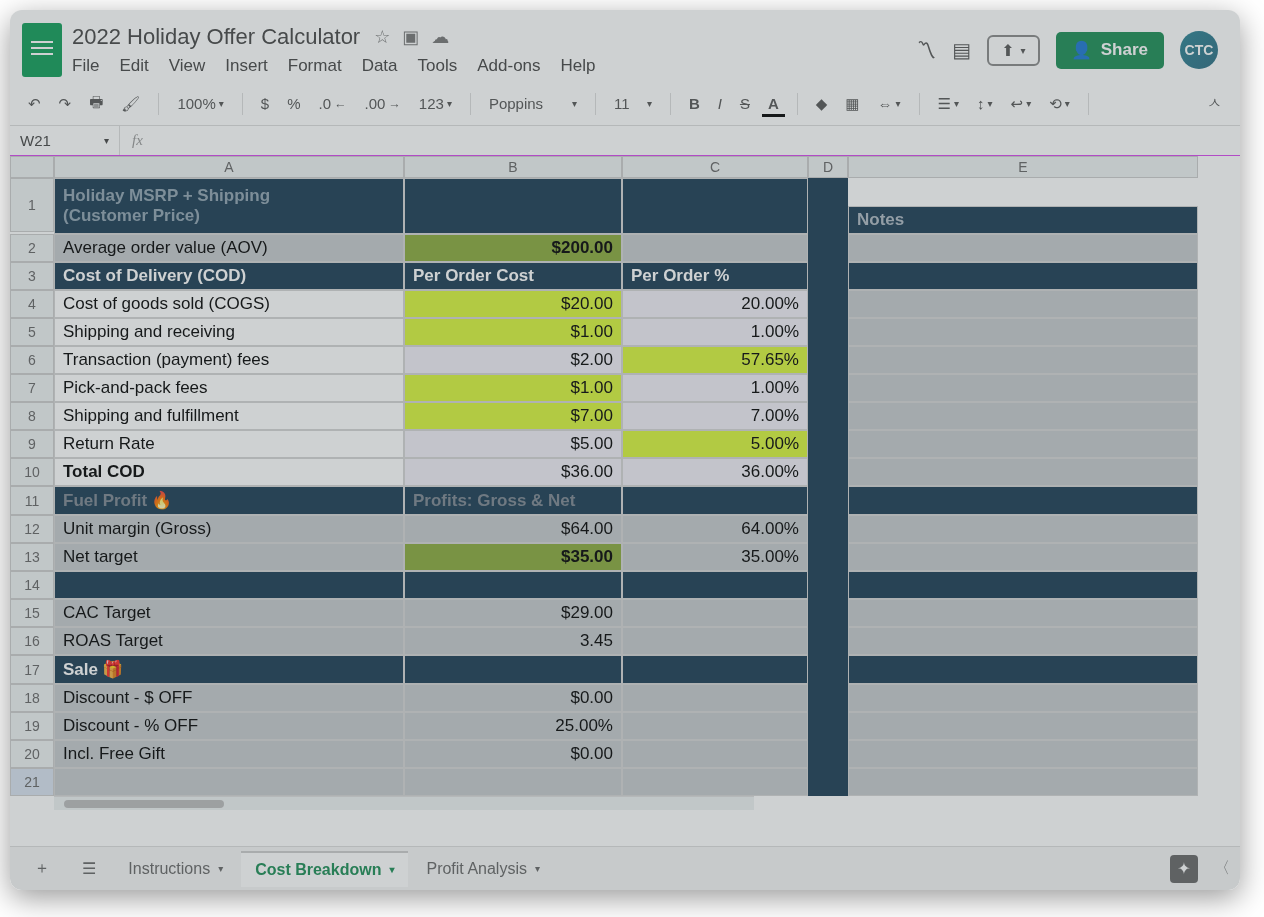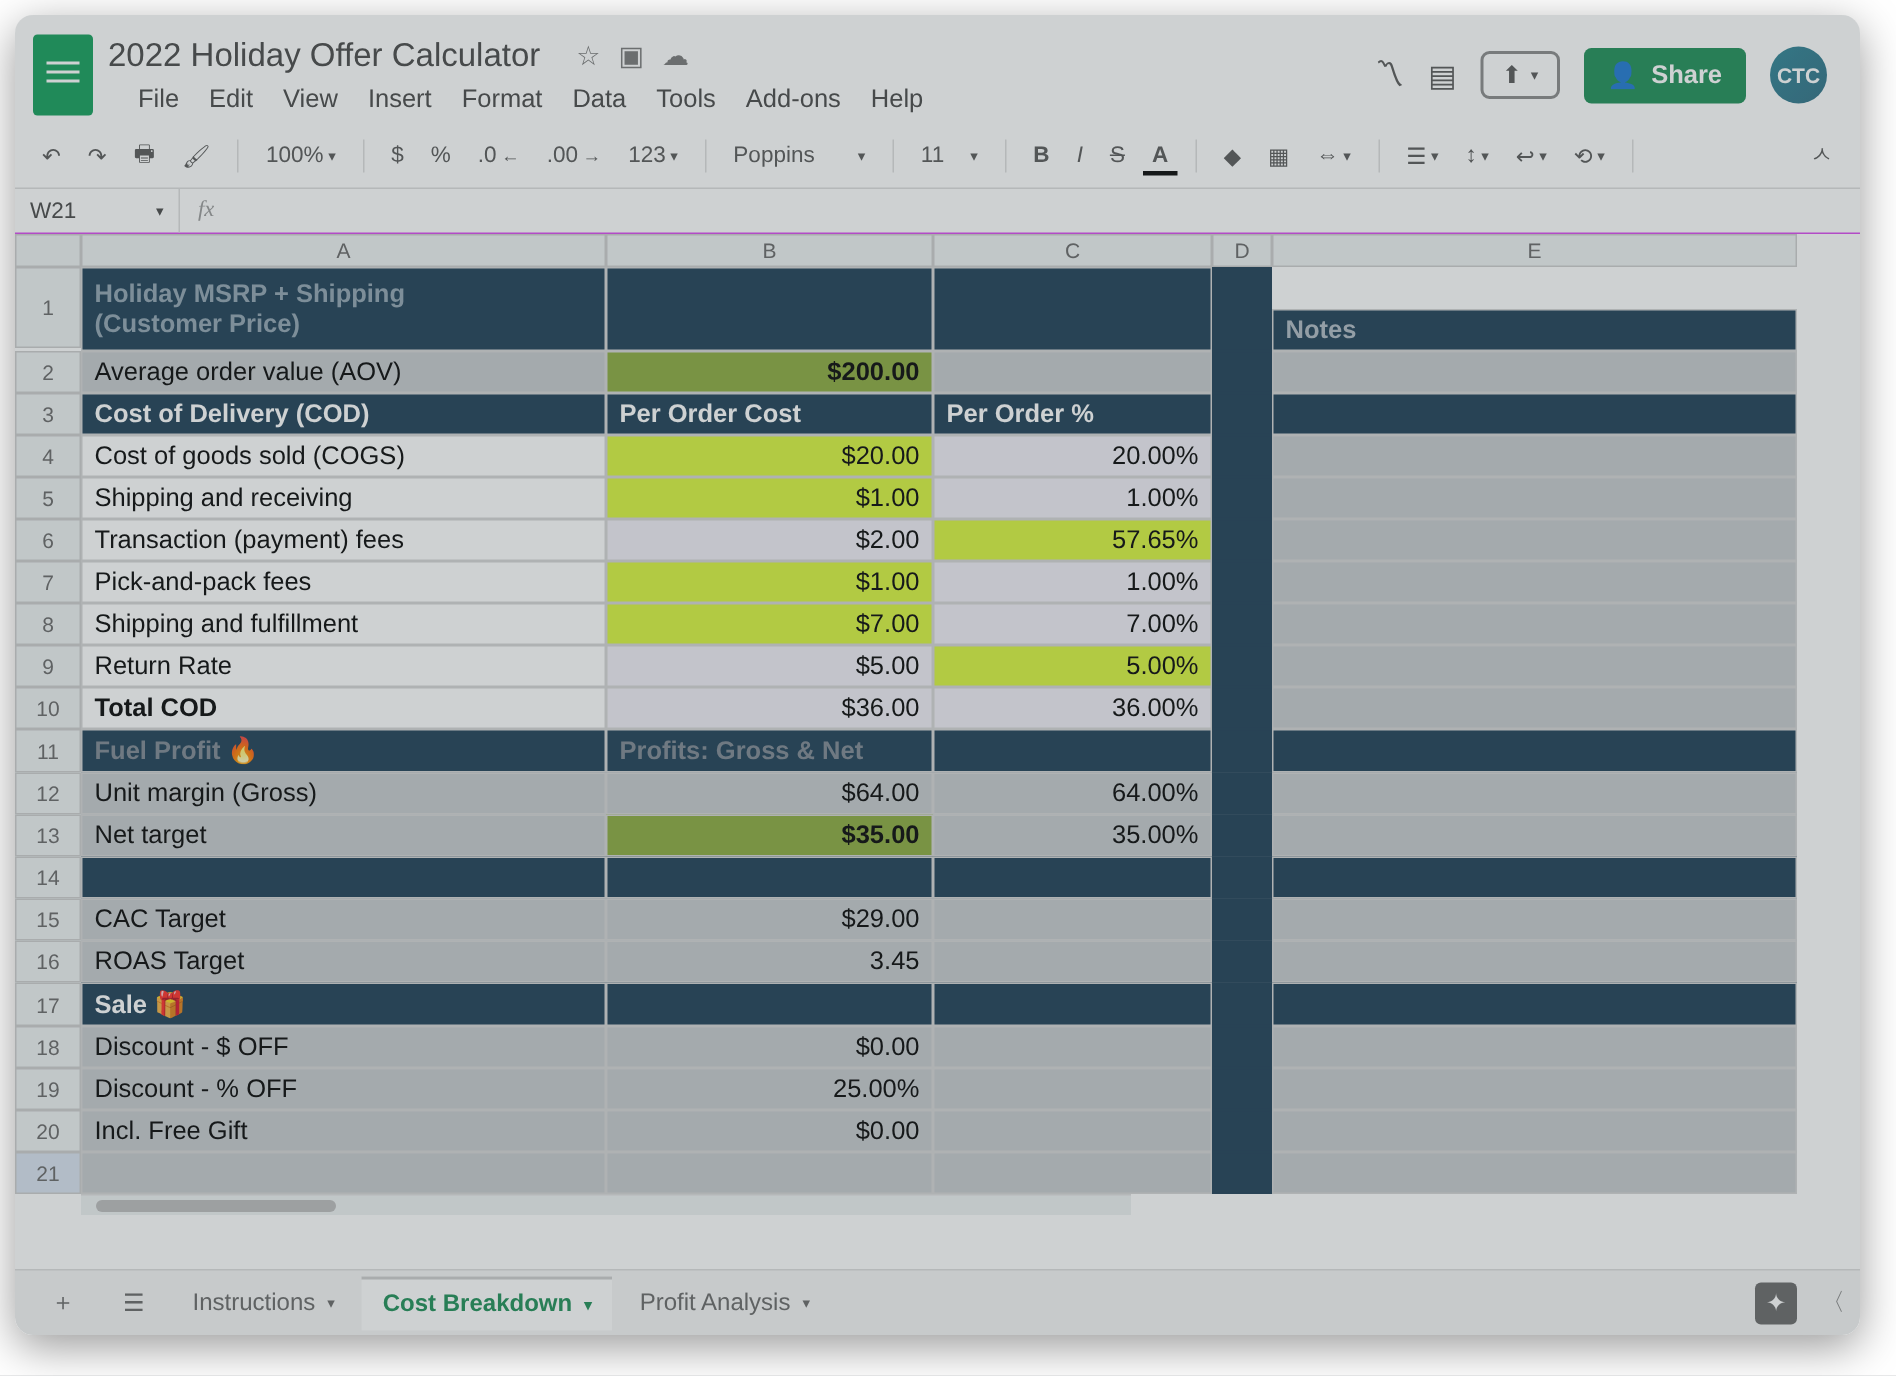--- a/index.html
+++ b/index.html
@@ -4,23 +4,23 @@
 <style>
 * { box-sizing: border-box; margin: 0; padding: 0; }
 body { font-family: Arial, sans-serif; background: #fff; position: relative; width: 1264px; height: 917px; }
 .shadow-wrap { position: absolute; top: 10px; left: 10px; width: 1230px; height: 880px; background: #fff; border-radius: 12px; box-shadow: 0 8px 30px rgba(0,0,0,0.4); overflow: hidden; }
 .dim-overlay { position: absolute; inset: 0; background: rgba(80,90,95,0.28); pointer-events: none; z-index: 100; }
 
 .titlebar { display: flex; align-items: center; padding: 8px 12px 0 12px; height: 72px; }
 .doc-icon { width: 40px; height: 54px; background: #0f9d58; border-radius: 3px; position: relative; margin-right: 10px; display: flex; align-items: center; justify-content: center; }
 .doc-icon::after { content: ""; width: 22px; height: 18px; background: linear-gradient(#fff,#fff) 0 0/100% 2px no-repeat, linear-gradient(#fff,#fff) 0 6px/100% 2px no-repeat, linear-gradient(#fff,#fff) 0 12px/100% 2px no-repeat; }
 .title-stack { flex: 1; }
-.doc-title { font-size: 22px; color: #444; display: flex; align-items: center; gap: 24px; }
+.doc-title { font-size: 22px; color: #444; display: flex; align-items: center; gap: 14px; }
 .doc-title .icons { display: flex; gap: 12px; color: #777; font-size: 18px; }
-.menubar { display: flex; gap: 20px; font-size: 17px; color: #444; margin-top: 6px; margin-left: 20px; }
+.menubar { display: flex; gap: 20px; font-size: 17px; color: #444; margin-top: 6px; }
 .right-actions { display: flex; align-items: center; gap: 16px; padding-right: 10px; }
 .icon-btn { color: #555; font-size: 20px; cursor: pointer; }
 .present-box { border: 2px solid #888; border-radius: 6px; padding: 4px 12px; display: flex; align-items: center; gap: 6px; color: #555; }
 .share-btn { background: #1a8c54; color: #fff; padding: 8px 16px; border-radius: 5px; font-size: 17px; font-weight: bold; display: flex; align-items: center; gap: 8px; }
 .avatar { width: 38px; height: 38px; border-radius: 50%; background: linear-gradient(135deg,#2a8294,#2b6d83); color: #fff; display: flex; align-items: center; justify-content: center; font-size: 14px; font-weight: bold; }
 
 .toolbar { display: flex; align-items: center; gap: 6px; padding: 6px 12px; border-bottom: 1px solid #ddd; height: 44px; color: #555; font-size: 15px; }
 .toolbar .sep { width: 1px; height: 22px; background: #ddd; margin: 0 6px; }
 .toolbar .item { padding: 2px 6px; cursor: pointer; display: flex; align-items: center; gap: 3px; }
 .caret { font-size: 10px; }

